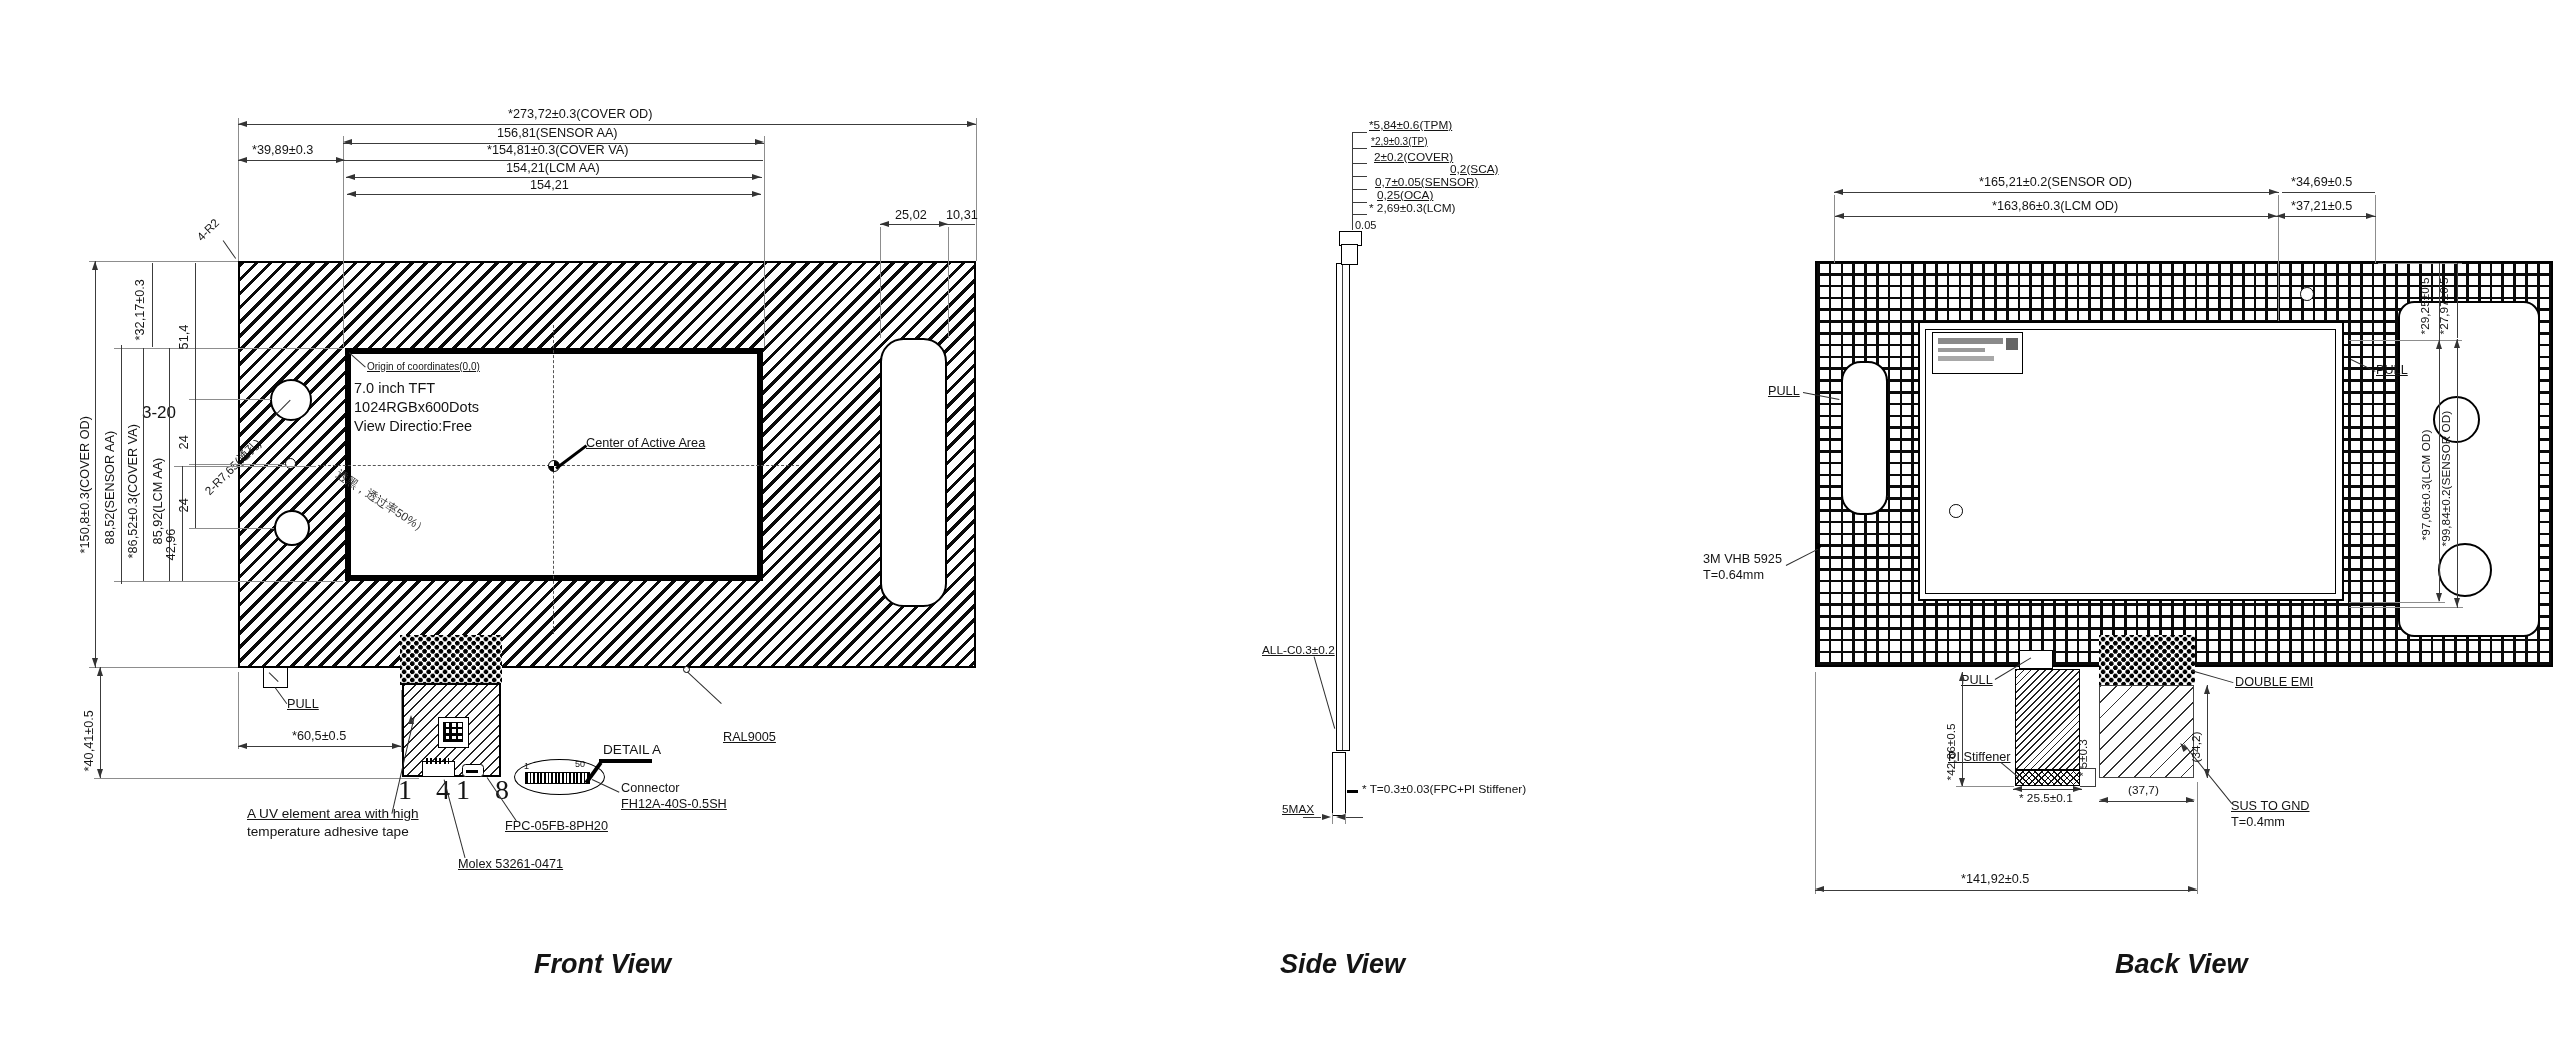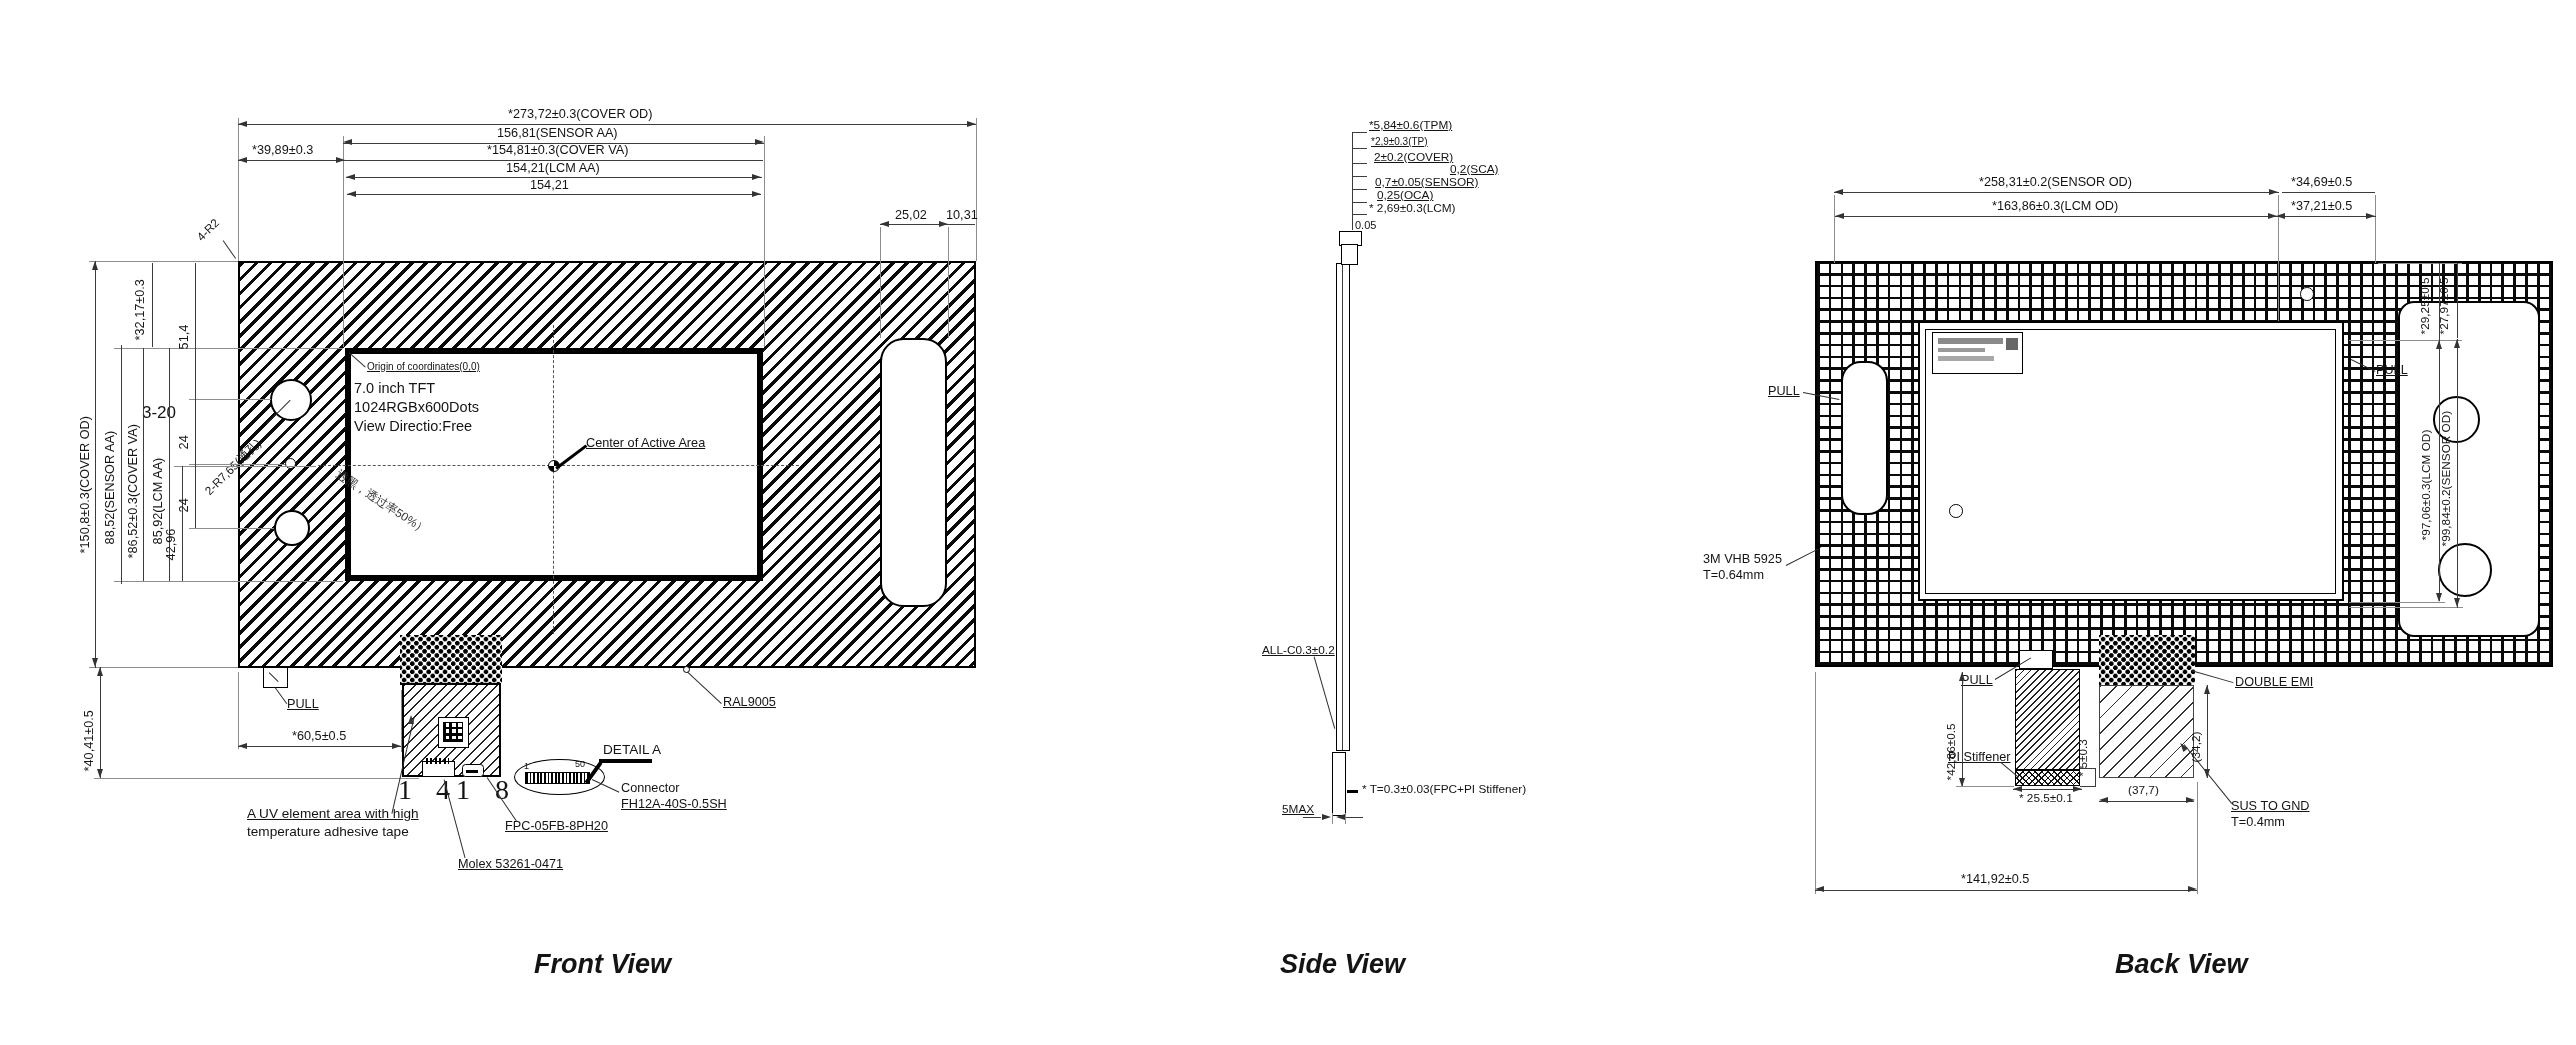--- a/index.html
+++ b/index.html
@@ -177,21 +177,21 @@
 <span style="position:absolute;left:525px;top:772px;width:65px;height:11.8px;border:0.9px solid #000;display:block;background-image:repeating-linear-gradient(90deg,#000 0 1.8px,transparent 1.8px 3.6px)"></span>
 <b class="t" style="left:524px;top:759px;font-size:9px">1</b>
 <b class="t" style="left:575px;top:757px;font-size:9px">50</b>
 <b class="t" style="left:603px;top:742px;font-size:13.6px">DETAIL A</b>
 <span class="ln thk" style="left:599px;top:759px;width:53px;height:3.6px"></span>
 <span class="ldr thk" style="left:586px;top:781px;width:25.4px;height:3.6px;transform:rotate(-54deg)"></span>
 <b class="t" style="left:621px;top:781px">Connector</b>
 <b class="t u" style="left:621px;top:797px">FH12A-40S-0.5SH</b>
 <span class="ldr" style="left:592px;top:779px;width:30px;transform:rotate(25deg)"></span>
 
-<b class="t u" style="left:723px;top:695px">RAL9005</b>
+<b class="t u" style="left:723px;top:730px">RAL9005</b>
 <span class="ldr" style="left:687px;top:671px;width:47px;transform:rotate(43deg)"></span>
 <span class="circ" style="left:683px;top:666px;width:7.3px;height:7.3px;border-width:1.4px"></span>
 
 <b class="title" style="left:534px;top:949px">Front View</b>
 
 <div class="rect" style="left:1336px;top:263px;width:13.6px;height:488px;border-width:1.8px"></div>
 <span class="vl" style="left:1342px;top:265px;height:485px"></span>
 <div class="rect" style="left:1339px;top:231px;width:23px;height:15.4px;border-width:1.4px"></div>
 <div class="rect" style="left:1341px;top:244px;width:17px;height:21px;border-width:1.4px"></div>
 <span class="vl" style="left:1352px;top:132px;height:98px"></span>
@@ -245,21 +245,21 @@
 <div class="rect cross" style="left:2015px;top:770px;width:65px;height:16.3px"></div>
 <div class="dots" style="position:absolute;left:2099px;top:635px;width:96px;height:50px"></div>
 <div class="sushatch" style="position:absolute;left:2099px;top:685px;width:95px;height:93px;border:1.4px solid #444;background-color:#fff"></div>
 
 <span class="vl g" style="left:1834px;top:195px;height:68px"></span>
 <span class="vl g" style="left:2278px;top:195px;height:126px"></span>
 <span class="vl g" style="left:2375px;top:195px;height:68px"></span>
 <span class="ln" style="left:1834px;top:192px;width:445px"></span>
 <span class="al" style="left:1834px;top:189px"></span>
 <span class="ar" style="left:2269px;top:189px"></span>
-<b class="t" style="left:1979px;top:175px">*258,31±0.2(SENSOR OD)</b>
+<b class="t" style="left:1979px;top:175px">*165,21±0.2(SENSOR OD)</b>
 <span class="ln" style="left:1835px;top:216px;width:442px"></span>
 <span class="al" style="left:1835px;top:213px"></span>
 <span class="ar" style="left:2268px;top:213px"></span>
 <b class="t" style="left:1992px;top:199px">*163,86±0.3(LCM OD)</b>
 <span class="ln" style="left:2282px;top:192px;width:93px"></span>
 <b class="t" style="left:2291px;top:175px">*34,69±0.5</b>
 <span class="ln" style="left:2276px;top:216px;width:100px"></span>
 <span class="al" style="left:2276px;top:213px"></span>
 <span class="ar" style="left:2366px;top:213px"></span>
 <b class="t" style="left:2291px;top:199px">*37,21±0.5</b>

